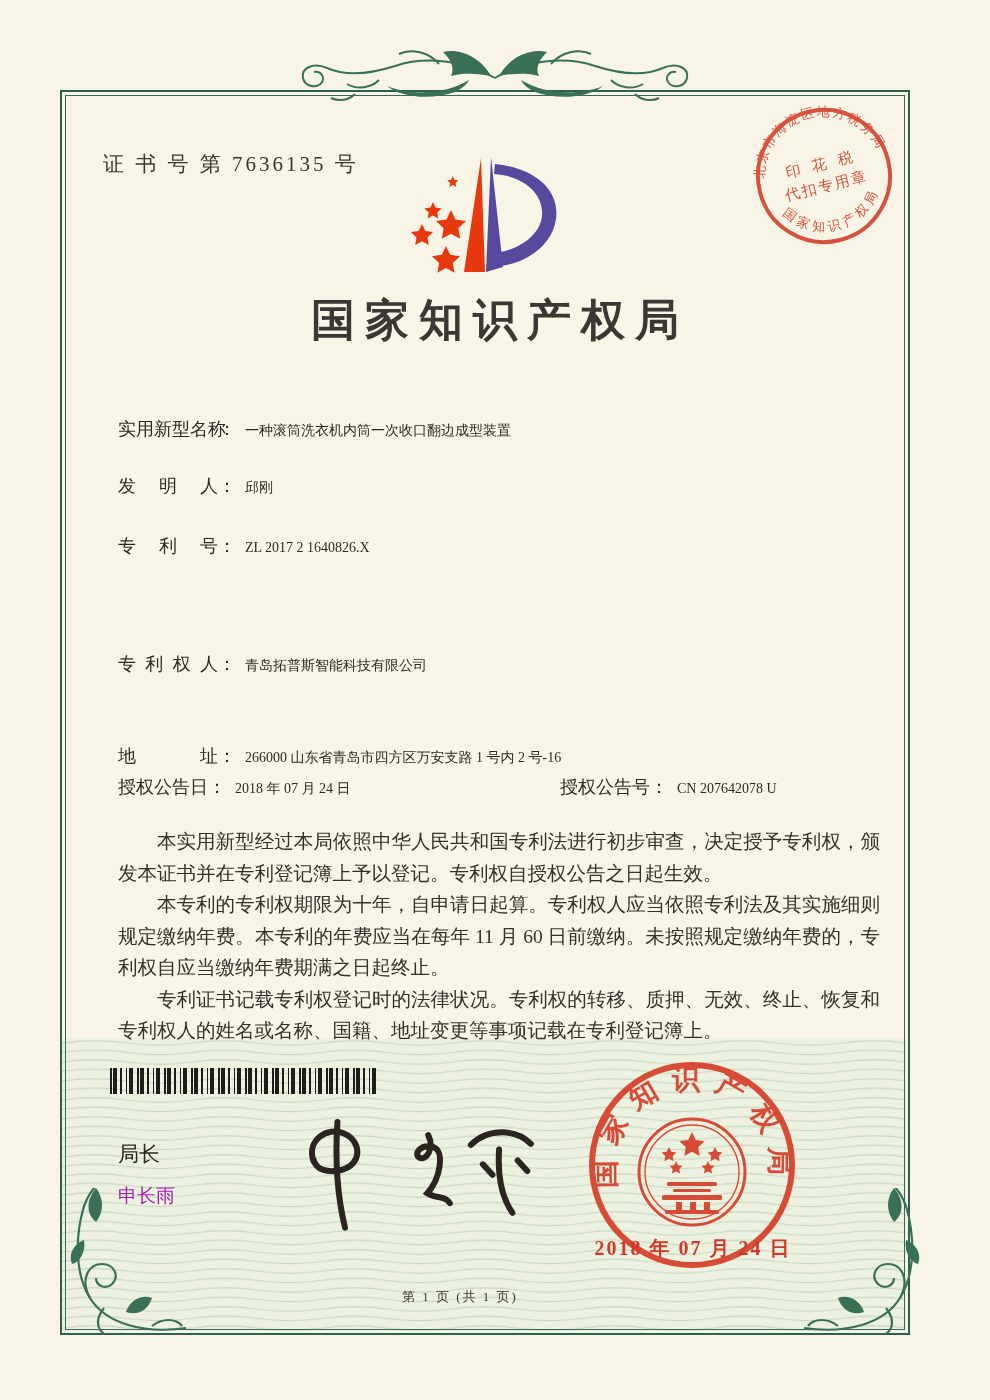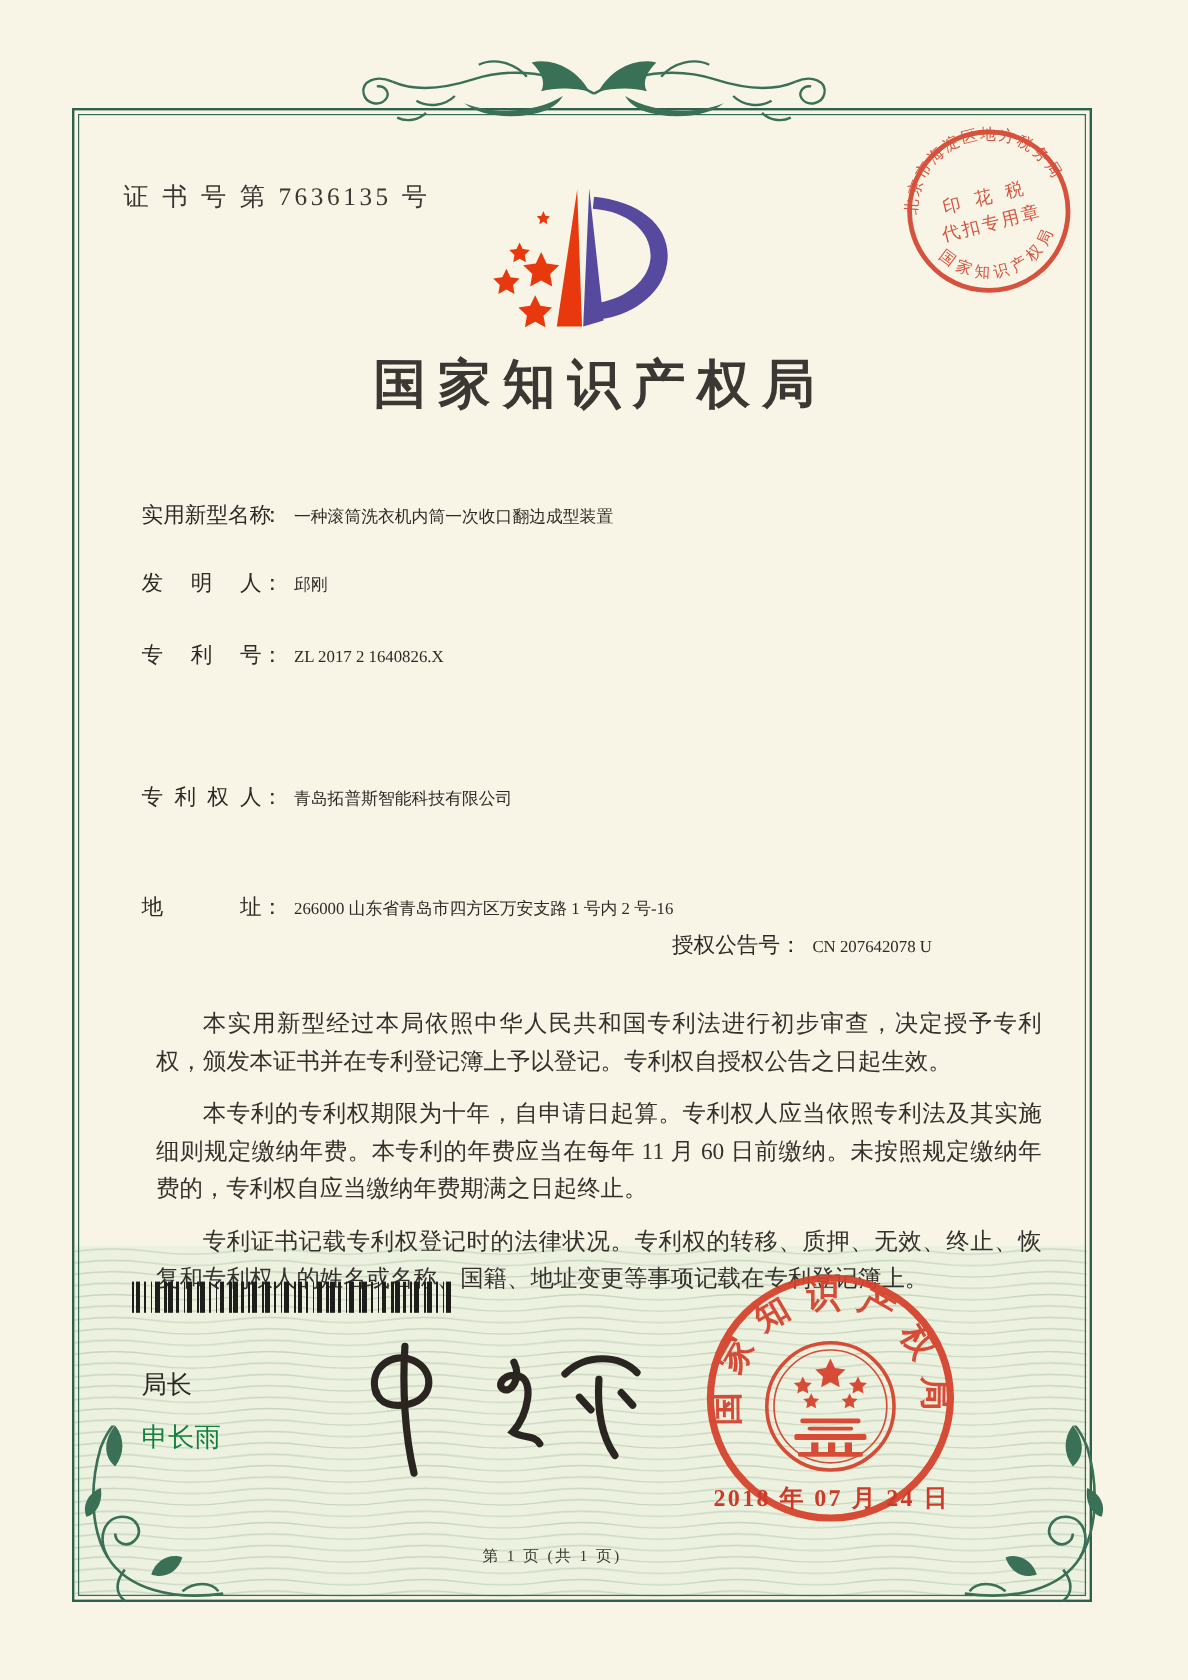--- a/index.html
+++ b/index.html
@@ -23,30 +23,30 @@
   .title{position:absolute;left:0;top:291px;width:990px;text-align:center;
     font-size:44px;font-weight:bold;letter-spacing:10px;padding-left:10px;box-sizing:border-box;
     color:#3b3733;z-index:5;}
   .frow{position:absolute;left:118px;z-index:5;white-space:nowrap;}
   .flabel{display:inline-block;width:100px;font-size:18px;color:#2d2a25;
     text-align:justify;text-align-last:justify;vertical-align:baseline;}
   .fcolon{font-size:18px;color:#2d2a25;}
   .fvalue{font-size:14px;margin-left:9px;color:#2d2a25;}
   .grant2{left:560px;}
   .paras{position:absolute;left:118px;top:826px;width:762px;z-index:5;}
-  .paras p{margin:12px;font-size:19.5px;line-height:31.5px;text-align:justify;text-indent:2em;color:#34302b;}
+  .paras p{margin:0;font-size:19.5px;line-height:31.5px;text-align:justify;text-indent:2em;color:#34302b;}
   .barcode{position:absolute;left:110px;top:1068px;width:268px;height:26px;z-index:5;
     background:repeating-linear-gradient(90deg,
       #1d1d1b 0 2px,rgba(0,0,0,0) 2px 3px,
       #1d1d1b 3px 7px,rgba(0,0,0,0) 7px 10px,
       #1d1d1b 10px 12px,rgba(0,0,0,0) 12px 16px,
       #1d1d1b 16px 17px,rgba(0,0,0,0) 17px 19px,
       #1d1d1b 19px 23px,rgba(0,0,0,0) 23px 27px);}
   .signer-title{position:absolute;left:118px;top:1140px;font-size:21px;z-index:5;color:#2b2722;}
-  .signer-name{position:absolute;left:118px;top:1183px;font-size:22px;z-index:5;color:#15803d;}
+  .signer-name{position:absolute;left:118px;top:1183px;font-size:19px;z-index:5;color:#a21caf;}
   .signature{position:absolute;left:278px;top:1102px;z-index:5;}
   .office-seal{position:absolute;left:577px;top:1054px;z-index:6;opacity:.93;}
   .seal-date{position:absolute;left:583px;top:1235px;width:220px;text-align:center;
     font-size:20px;font-weight:bold;letter-spacing:2px;color:#cf3a28;z-index:7;}
   .footer{position:absolute;left:60px;top:1288px;width:800px;text-align:center;
     font-size:13px;letter-spacing:2px;color:#3a3631;z-index:5;}
   svg text{font-family:"Liberation Serif","DejaVu Serif",serif;}
 </style>
 </head>
 <body>
@@ -147,20 +147,23 @@
   <div class="frow" style="top:534px">
     <span class="flabel">专利号</span><span class="fcolon">：</span><span class="fvalue">ZL 2017 2 1640826.X</span>
   </div>
   <div class="frow" style="top:652px">
     <span class="flabel">专利权人</span><span class="fcolon">：</span><span class="fvalue">青岛拓普斯智能科技有限公司</span>
   </div>
   <div class="frow" style="top:744px">
     <span class="flabel">地址</span><span class="fcolon">：</span><span class="fvalue">266000 山东省青岛市四方区万安支路 1 号内 2 号-16</span>
   </div>
 
+  <div class="frow" style="top:775px">
+    <span class="flabel" style="width:90px">授权公告日</span><span class="fcolon">：</span><span class="fvalue">2018 年 07 月 24 日</span>
+  </div>
   <div class="frow grant2" style="top:775px">
     <span class="flabel" style="width:90px">授权公告号</span><span class="fcolon">：</span><span class="fvalue">CN 207642078 U</span>
   </div>
 
   <div class="paras">
     <p>本实用新型经过本局依照中华人民共和国专利法进行初步审查，决定授予专利权，颁发本证书并在专利登记簿上予以登记。专利权自授权公告之日起生效。</p>
     <p>本专利的专利权期限为十年，自申请日起算。专利权人应当依照专利法及其实施细则规定缴纳年费。本专利的年费应当在每年 11 月 60 日前缴纳。未按照规定缴纳年费的，专利权自应当缴纳年费期满之日起终止。</p>
     <p>专利证书记载专利权登记时的法律状况。专利权的转移、质押、无效、终止、恢复和专利权人的姓名或名称、国籍、地址变更等事项记载在专利登记簿上。</p>
   </div>
 

